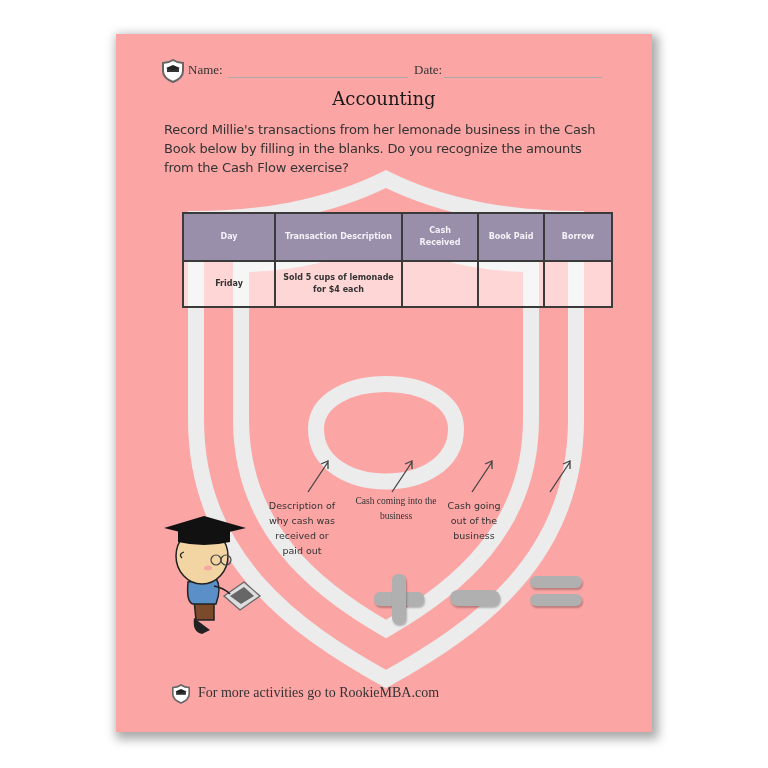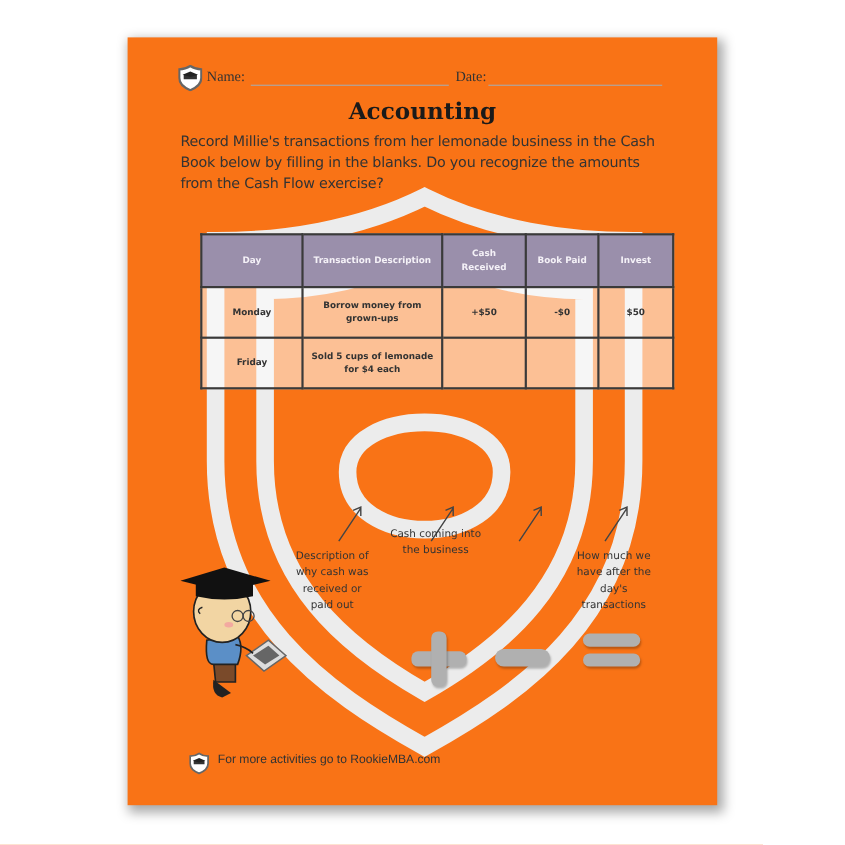--- a/index.html
+++ b/index.html
@@ -2,34 +2,34 @@
 <html><head>
   <meta charset="utf-8">
   <style>
     html, body { margin: 0; padding: 0; }
     body {
       width: 768px; height: 768px; background: #ffffff; position: relative; overflow: hidden;
       font-family: "DejaVu Sans", sans-serif; color: #222;
     }
     .page {
       position: absolute; left: 116px; top: 34px; width: 536px; height: 698px;
-      background: #f97316;
+      background: #fca5a5;
       box-shadow: 3px 4px 10px 3px rgba(0,0,0,0.35);
     }
     .watermark { position: absolute; left: 60px; top: 135px; width: 420px; height: 520px; }
     .abs { position: absolute; }
     .hdr-shield { left: 46px; top: 25px; width: 22px; height: 24px; }
     .hdr-label { font-family: "Liberation Serif", serif; font-size: 13px; color: #333; }
     .name-label { left: 72px; top: 28px; }
     .name-line { left: 112px; top: 43px; width: 180px; border-bottom: 1px solid #aaa; }
     .date-label { left: 298px; top: 28px; text-align: center; }
     .date-line { left: 328px; top: 43px; width: 158px; border-bottom: 1px solid #aaa; }
     .title {
       left: 0; top: 54px; width: 536px; text-align: center;
-      font-family: "DejaVu Serif", serif; font-weight: bold; font-size: 21px; color: #1a1a1a;
+      font-family: "DejaVu Serif", serif; font-weight: normal; font-size: 18px; color: #1a1a1a;
     }
     .instructions {
       left: 48px; top: 86px; width: 440px; 
       font-family: "DejaVu Sans", sans-serif; font-size: 13px; line-height: 19px; color: #333;
       letter-spacing: -0.2px;
     }
     table.cashbook {
       position: absolute; left: 66px; top: 178px; width: 429px;
       border-collapse: collapse; table-layout: fixed; background: rgba(255,255,255,0.55);
     }
@@ -45,21 +45,21 @@
     tr.r1 td { height: 30px; }
     tr.r2 td { height: 44px; }
     tr.r3 td { height: 44px; }
     .arrow { width: 30px; height: 36px; }
     .note {
       font-size: 9.5px; line-height: 15px; text-align: center; color: #333;
     }
     .mascot { left: 48px; top: 474px; width: 110px; height: 130px; }
     .sym { background: #b0b0b0; border-radius: 6px; box-shadow: 1px 2px 2px rgba(0,0,0,0.25); }
     .footer-shield { left: 56px; top: 649px; width: 18px; height: 22px; }
-    .footer-text { left: 82px; top: 651px; font-family: Liberation Sans, sans-serif; font-size: 11px; color: #333; }
+    .footer-text { left: 82px; top: 651px; font-family: Liberation Serif, serif; font-size: 14px; color: #333; }
   </style>
 </head>
 <body>
 
 <div class="page">
 
   <svg class="abs watermark" viewBox="0 0 420 520">
     <g fill="none" stroke="#ececec" stroke-width="16">
       <path d="M210 10 C150 40 80 50 20 50 L20 250 C20 390 120 460 210 510 C300 460 400 390 400 250 L400 50 C340 50 270 40 210 10 Z"></path>
       <path d="M210 60 C165 85 110 95 65 95 L65 250 C65 360 140 420 210 460 C280 420 355 360 355 250 L355 95 C310 95 255 85 210 60 Z"></path>
@@ -87,31 +87,24 @@
         <col style="width:76px">
         <col style="width:66px">
         <col style="width:68px">
     </colgroup>
     <thead>
       <tr>
         <th>Day</th>
         <th>Transaction Description</th>
         <th>Cash Received</th>
         <th>Book Paid</th>
-        <th>Invest</th>
+        <th>Borrow</th>
       </tr>
     </thead>
     <tbody>
-      <tr class="r0">
-        <td>Monday</td>
-        <td>Borrow money from grown-ups</td>
-        <td>+$50</td>
-        <td>-$0</td>
-        <td>$50</td>
-      </tr>
       <tr class="r3">
         <td>Friday</td>
         <td>Sold 5 cups of lemonade for $4 each</td>
         <td></td>
         <td></td>
         <td></td>
       </tr>
     </tbody>
   </table>
 
@@ -122,22 +115,22 @@
     <path d="M4 34 L24 4 M17 6 L24 3 L24 11" fill="none" stroke="#444" stroke-width="1.3"></path>
   </svg>
   <svg class="abs arrow" style="left:352px; top:424px;" viewBox="0 0 30 36">
     <path d="M4 34 L24 4 M17 6 L24 3 L24 11" fill="none" stroke="#444" stroke-width="1.3"></path>
   </svg>
   <svg class="abs arrow" style="left:430px; top:424px;" viewBox="0 0 30 36">
     <path d="M4 34 L24 4 M17 6 L24 3 L24 11" fill="none" stroke="#444" stroke-width="1.3"></path>
   </svg>
 
   <div class="abs note" style="left:150px; top:464px; width:72px;">Description of why cash was received or paid out</div>
-  <div class="abs note" style="left:238px; top:444px; width:84px;">Cash coming into the business</div>
-  <div class="abs note" style="left:402px; top:464px; width:80px;">How much we have after the day's transactions</div>
+  <div class="abs note" style="left:238px; top:460px; width:84px;font-family:Liberation Serif, serif;">Cash coming into the business</div>
+  <div class="abs note" style="left:324px; top:464px; width:68px;">Cash going out of the business</div>
 
   <svg class="abs mascot" viewBox="0 0 110 130">
     <path d="M30 110 Q28 124 38 126 L46 122" fill="#222"></path>
     <path d="M30 92 L50 92 L50 112 L32 112 Z" fill="#7a4a2a" stroke="#222" stroke-width="1.5"></path>
     <path d="M24 74 Q22 96 30 96 L52 96 Q58 80 52 70 Z" fill="#5b8fc7" stroke="#222" stroke-width="1.5"></path>
     <ellipse cx="38" cy="48" rx="26" ry="28" fill="#f2d5a3" stroke="#222" stroke-width="1.5"></ellipse>
     <circle cx="52" cy="52" r="5" fill="none" stroke="#444" stroke-width="1.2"></circle>
     <circle cx="62" cy="52" r="5" fill="none" stroke="#444" stroke-width="1.2"></circle>
     <path d="M18 50 Q14 46 20 44" fill="none" stroke="#222" stroke-width="1.3"></path>
     <ellipse cx="44" cy="60" rx="4" ry="2.5" fill="#f3a9a0"></ellipse>

